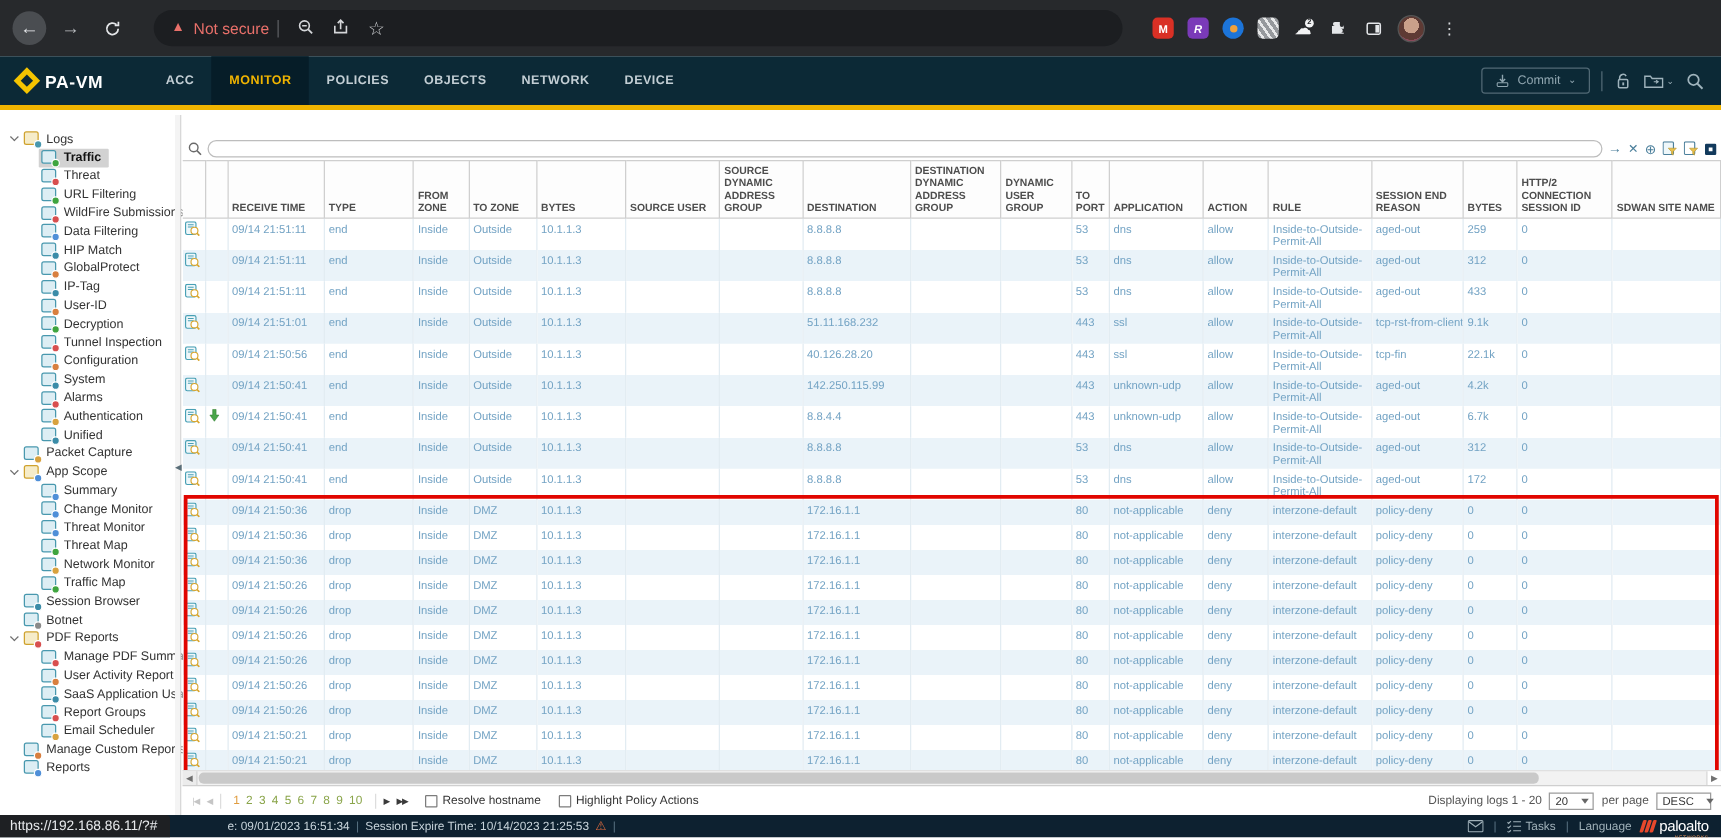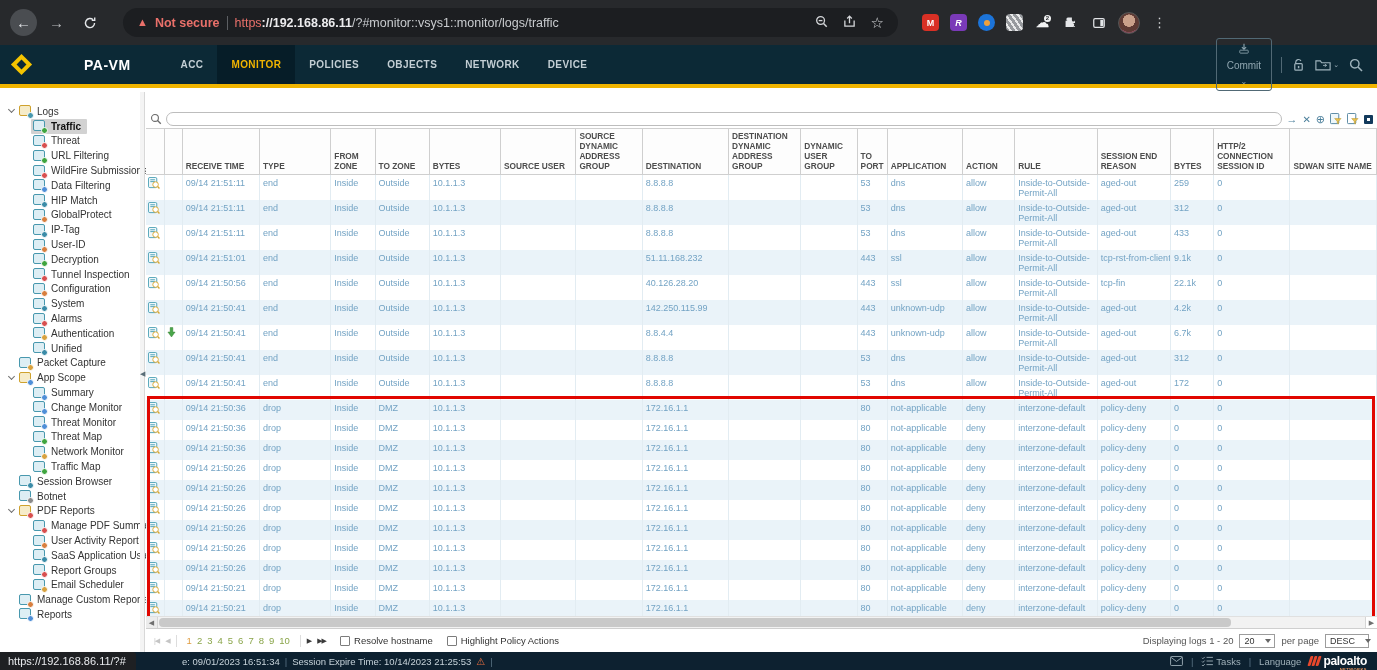--- a/index.html
+++ b/index.html
@@ -9,47 +9,47 @@
   
   .browser-bar { position:absolute; top:0; left:0; right:0; height:45px; background:#27292c;
     display:flex; align-items:center; padding:0 10px; gap:6px; }
   .nav-btn { width:27px; height:27px; border-radius:50%; display:flex; align-items:center;
     justify-content:center; color:#e4e6e9; font-size:15px; flex:none; cursor:pointer; }
   .nav-btn.back { background:#4a4d51; }
   .nav-btn.dim { color:#b9bcbf; }
   .url-pill { height:29px; background:#1c1e21; border-radius:15px; display:flex; align-items:center;
     padding:0 14px; gap:7px; width:775px; margin-left:14px; }
   .warn-tri { color:#e9706a; font-size:11px; line-height:1; }
-  .not-secure { color:#e9706a; font-size:12.5px;font-weight:bold; }
+  .not-secure { color:#e9706a; font-size:12.5px; }
   .pill-div { width:1px; height:14px; background:#5c5f63; }
   .url-text { font-size:12.5px; white-space:nowrap; overflow:hidden; flex:1; }
   .url-text .scheme { color:#e9706a; }
   .url-text .host { color:#ececee; font-weight:bold; }
   .url-text .path { color:#c9cccf; }
   .omni-ic { color:#d4d6d9; font-size:13px; margin-left:8px; flex:none; }
   .ext-row { display:flex; align-items:center; gap:11px; margin-left:18px; }
   .ext { width:17px; height:17px; border-radius:4px; display:flex; align-items:center;
     justify-content:center; font-size:9px; font-weight:bold; color:#fff; flex:none; }
   .avatar { width:22px; height:22px; border-radius:50%; background:radial-gradient(circle at 50% 38%, #caa08a 0 38%, #5e3a34 39% 70%, #8a4a5a 71%); border:1px solid #555; }
   .kebab { color:#d4d6d9; font-size:13px; padding:0 2px; }
 
   
   .app-header { position:absolute; top:45px; left:0; right:0; height:43px; background:#0c2936;
     border-bottom:4px solid #f0b400; display:flex; align-items:stretch; }
   .brand { display:flex; align-items:center; gap:7px; padding:0 18px 0 14px; }
   .pan-diamond { width:15px; height:15px; background:#f5c400; transform:rotate(45deg); position:relative; flex:none; }
   .pan-diamond::after { content:''; position:absolute; left:4px; top:4px; width:7px; height:7px; background:#0c2936; }
-  .brand-name { color:#fff; font-weight:bold; font-size:14px; letter-spacing:.5px;margin-left:48px; }
+  .brand-name { color:#fff; font-weight:bold; font-size:14px; letter-spacing:.5px; }
   .nav-tabs { display:flex; align-items:stretch; margin-left:18px; }
   .tab { display:flex; align-items:center; padding:0 14px; color:#c3ced4; font-size:10px;
     font-weight:bold; letter-spacing:.4px; cursor:pointer; }
   .tab.active { background:#061d28; color:#f0b400; }
   .hdr-right { margin-left:auto; display:flex; align-items:center; gap:10px; padding-right:14px; }
   .commit-btn { border:1px solid #51697500; outline:1px solid #516975; border-radius:2px; color:#90a6b0;
-    font-size:10px; padding:3px 9px; display:flex; align-items:center; gap:6px; cursor:pointer;flex-direction:column; }
+    font-size:10px; padding:3px 9px; display:flex; gap:6px; cursor:pointer; }
   .hdr-div { width:1px; height:16px; background:#51697500; border-left:1px solid #516975; }
   .hdr-ic { color:#9fb3bc; display:flex; align-items:center; gap:2px; cursor:pointer; }
 
   
   .sidebar { position:absolute; left:0; top:92px; width:152px; bottom:18px; background:#fff;
     border-right:1px solid #c9c9c9; padding-top:12px; overflow:hidden; }
   .gutter { position:absolute; left:140px; top:92px; width:5px; bottom:18px; background:#f4f4f4;
     border-right:1px solid #d8d8d8; }
   .gutter .collapse { position:absolute; top:278px; left:0; font-size:7px; color:#5a6e78; cursor:pointer; }
   .main { position:absolute; left:146px; top:92px; right:0; bottom:18px; background:#fff; }
@@ -134,42 +134,41 @@
   .status-bar { position:absolute; bottom:0; left:0; right:0; height:18px; background:#0d2130;
     display:flex; align-items:center; color:#c7d3da; font-size:9.5px; padding:0 10px; }
   .status-left { padding-left:172px; display:flex; align-items:center; gap:5px; white-space:nowrap; }
   .st-warn { color:#e06c3f; font-size:10px; }
   .st-div { color:#5a7383; }
   .status-right { margin-left:auto; display:flex; align-items:center; gap:8px; }
   .st-ic { display:flex; align-items:center; color:#9fb0b8; gap:3px; cursor:pointer; }
   .brand-logo { display:flex; align-items:center; gap:3px; }
   .pa-mark { display:flex; gap:1px; }
   .pa-mark i { width:3px; height:10px; background:#e8482c; transform:skewX(-18deg); border-radius:1px; }
-  .brand-word { color:#fff; font-weight:bold; font-size:12px; letter-spacing:-.3px; position:relative;text-align:right; }
+  .brand-word { color:#fff; font-weight:normal; font-size:12px; letter-spacing:-.3px; position:relative;text-align:right; }
   .brand-word small { position:absolute; right:0; bottom:-4px; font-size:4px; color:#e8935a; letter-spacing:.5px; }
   .link-tooltip { position:absolute; left:0; bottom:0; height:18px; background:#1e2023; color:#e8eaed;
     font-size:11px; display:flex; align-items:center; padding:0 10px 0 8px; border-top-right-radius:3px; }
 </style>
 </head>
 <body>
 
 <div class="browser-bar">
   <span class="nav-btn back">←</span>
   <span class="nav-btn dim">→</span>
   <span class="nav-btn">
     <svg width="14" height="14" viewBox="0 0 16 16">
         <path d="M13.2 8a5.2 5.2 0 1 1-1.6-3.7" fill="none" stroke="#e4e6e9" stroke-width="1.6"></path>
         <path d="M13.4 1.6 v3.4 h-3.4" fill="none" stroke="#e4e6e9" stroke-width="1.6"></path>
       </svg>
   </span>
   <div class="url-pill">
     <span class="warn-tri">▲</span>
     <span class="not-secure">Not secure</span>
     <span class="pill-div"></span>
-    <span class="url-text"><span class="scheme">https</span><span class="host">://192.168.86.11</span><span class="path">/?#monitor::vsys1::monitor/logs/traffic</span></span>
     <span class="omni-ic">
       <svg width="13" height="13" viewBox="0 0 14 14">
           <circle cx="6" cy="6" r="4.2" fill="none" stroke="#d4d6d9" stroke-width="1.4"></circle>
           <line x1="4" y1="6" x2="8" y2="6" stroke="#d4d6d9" stroke-width="1.4"></line>
           <line x1="9.2" y1="9.2" x2="12.6" y2="12.6" stroke="#d4d6d9" stroke-width="1.6"></line>
         </svg>
     </span>
     <span class="omni-ic">
       <svg width="13" height="13" viewBox="0 0 14 14">
           <path d="M2 6 v6 h10 V6" fill="none" stroke="#d4d6d9" stroke-width="1.4"></path>

